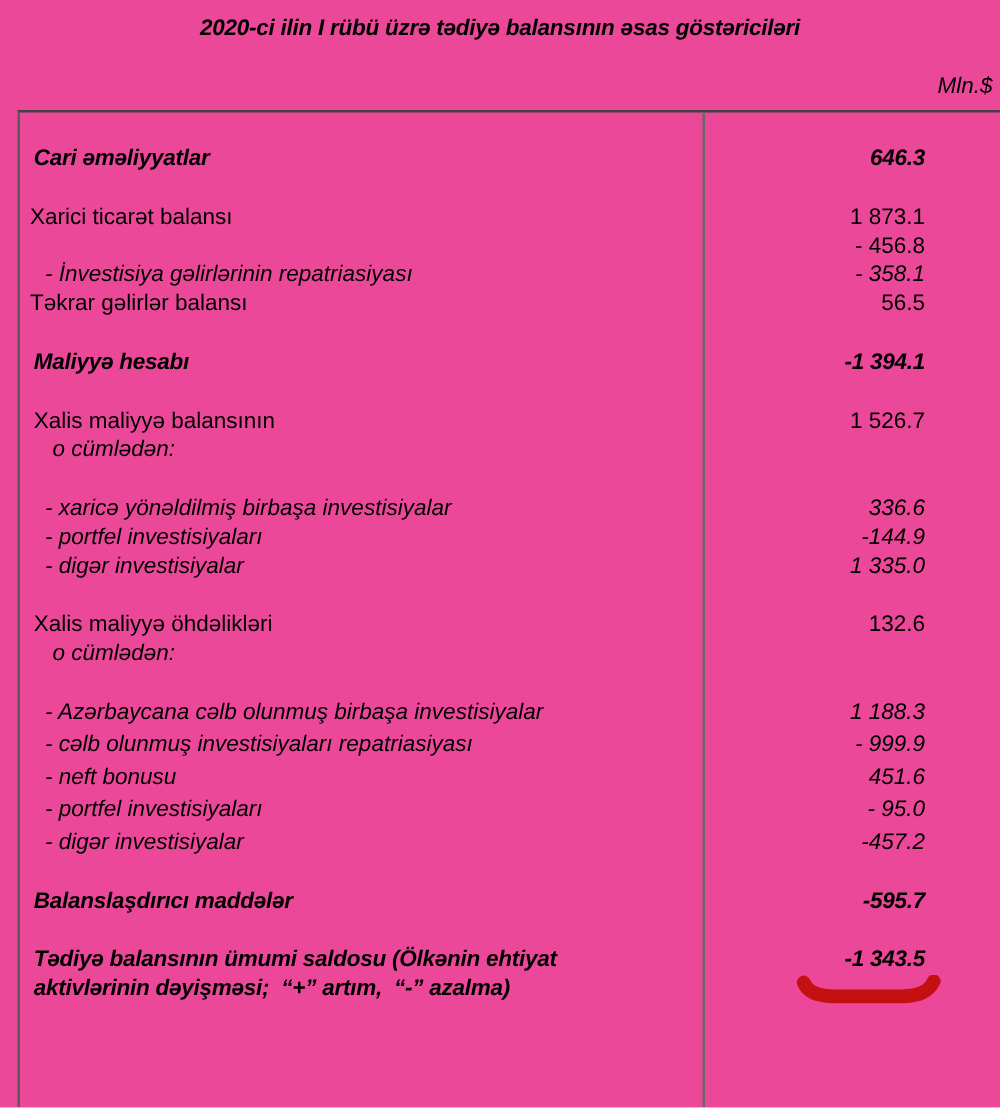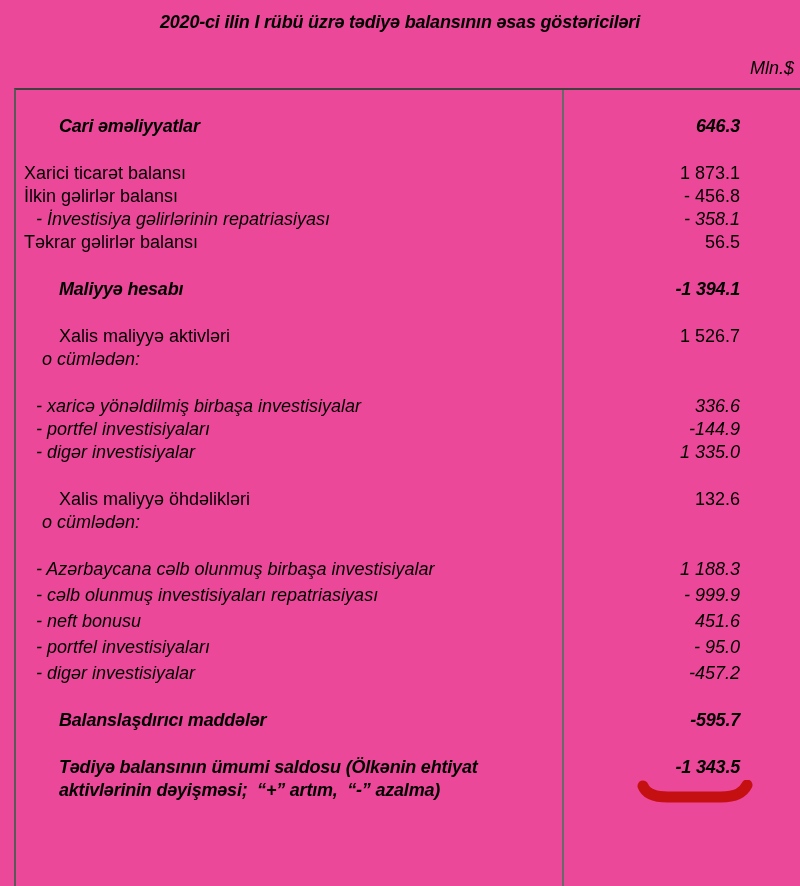--- a/index.html
+++ b/index.html
@@ -25,21 +25,21 @@
   }
   .col-divider {
     position:absolute; left:546px; top:0; bottom:0; width:2px;
     background:#696969;
   }
   .rows { padding-top:25px; }
   .row { display:flex; font-size:18px; line-height:23px; }
   .cell { }
   .label { width:546px; }
   .value { flex:1; text-align:right; padding-right:60px; position:relative; }
-  .ind-0 { padding-left:11px;margin-left:32px; }
+  .ind-0 { padding-left:11px; }
   .ind-1 { padding-left:8px; }
   .ind-2 { padding-left:20px; }
   .ind-3 { padding-left:26px; }
   .st-bold    { font-weight:700; font-style:italic; letter-spacing:-0.2px; }
   .st-italic  { font-style:italic; }
   .st-regular { }
   .gap-first      { margin-top:0; }
   .gap-section    { margin-top:24px; }
   .gap-subsection { }
   .gap-small      { margin-top:3px; }
@@ -65,41 +65,40 @@
     <div class="cell value"><span class="v1">646.3</span></div>
   </div>
 
   <div class="row st-regular gap-section">
     <div class="cell label ind-1"><span class="l1">Xarici ticarət balansı</span></div>
     <div class="cell value"><span class="v1">1 873.1</span></div>
   </div>
 
 
   <div class="row st-regular gap-none">
-    <div class="cell label ind-1"><span class="l1">İlkin gəlirlər balansı</span></div>
     <div class="cell value"><span class="v1">- 456.8</span></div>
   </div>
 
   <div class="row st-italic gap-none">
     <div class="cell label ind-2"><span class="l1">- İnvestisiya gəlirlərinin repatriasiyası</span></div>
     <div class="cell value"><span class="v1">- 358.1</span></div>
   </div>
 
   <div class="row st-regular gap-none">
     <div class="cell label ind-1"><span class="l1">Təkrar gəlirlər balansı</span></div>
     <div class="cell value"><span class="v1">56.5</span></div>
   </div>
 
   <div class="row st-bold gap-section">
     <div class="cell label ind-0"><span class="l1">Maliyyə hesabı</span></div>
     <div class="cell value"><span class="v1">-1 394.1</span></div>
   </div>
 
   <div class="row st-regular gap-section">
-    <div class="cell label ind-0"><span class="l1">Xalis maliyyə aktivləri</span></div>
+    <div class="cell label ind-0"><span class="l1">Xalis maliyyə balansının</span></div>
     <div class="cell value"><span class="v1">1 526.7</span></div>
   </div>
 
   <div class="row st-italic gap-subsection">
     <div class="cell label ind-3"><span class="l1">o cümlədən:</span></div>
     <div class="cell value"><span class="v1"></span></div>
   </div>
 
   <div class="row st-italic gap-section">
     <div class="cell label ind-2"><span class="l1">- xaricə yönəldilmiş birbaşa investisiyalar</span></div>

